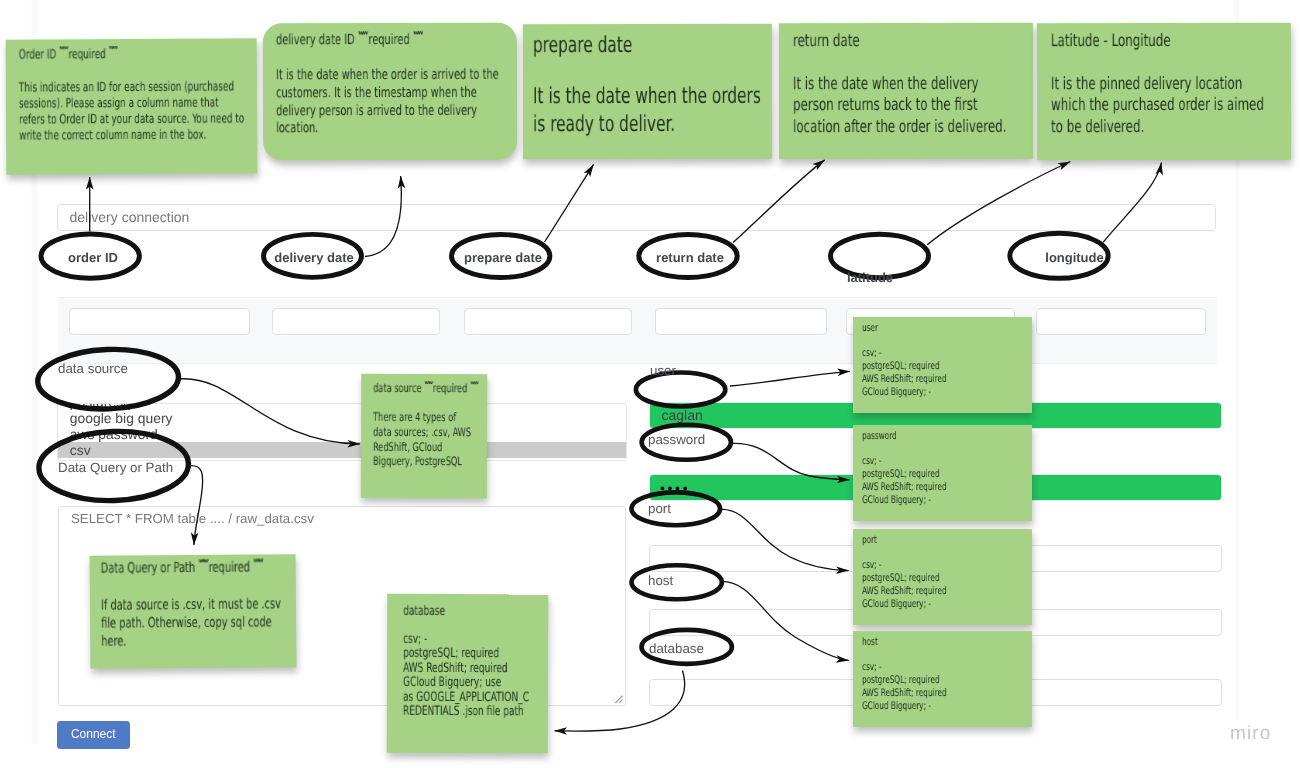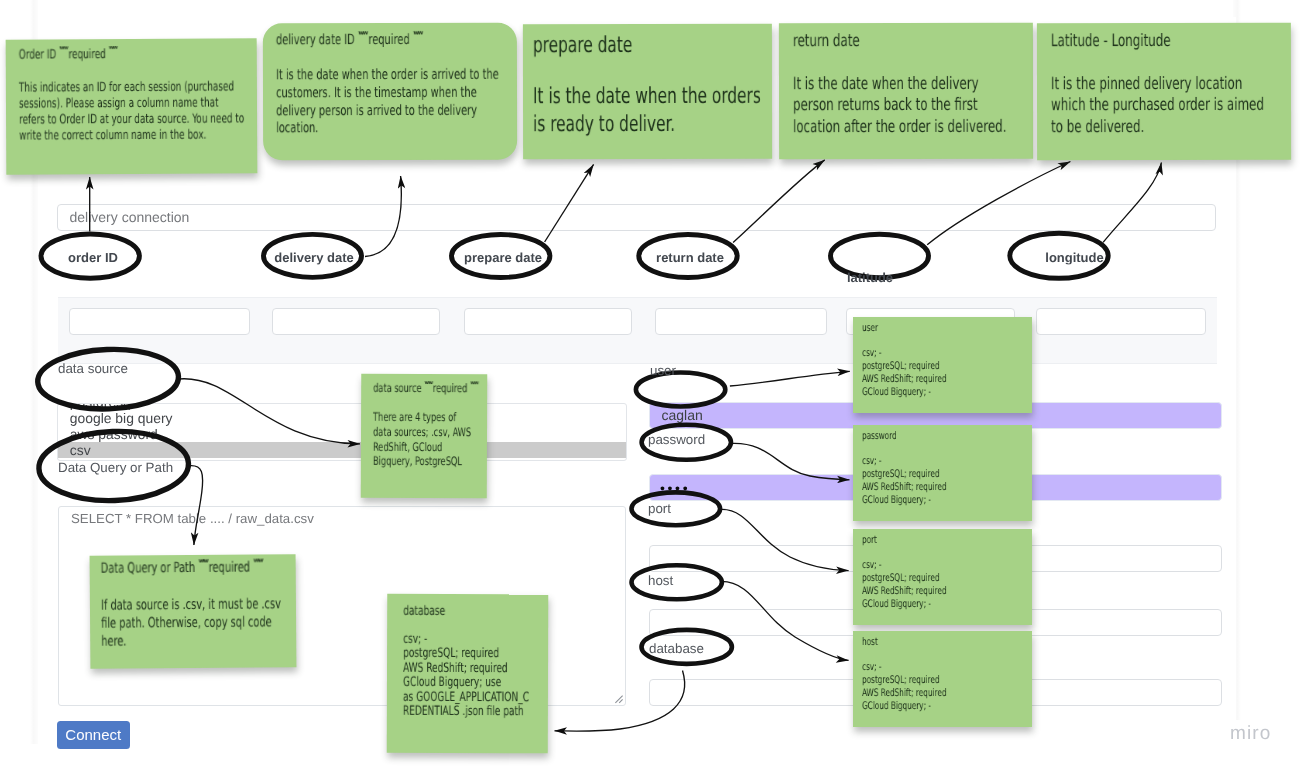--- a/index.html
+++ b/index.html
@@ -20,21 +20,21 @@
   #form-card{position:absolute;left:52px;top:17px;width:1184px;height:744px;
              background:#ffffff;}
   #card-title{position:absolute;left:4.9px;top:24.1px;font-size:14.2px;font-weight:bold;
               color:#3a6b3e;line-height:16px;transform:scaleX(0.923);transform-origin:0 50%;}
 
   .tinput{position:absolute;box-sizing:border-box;background:#fff;
           border:1px solid #dcdfe3;border-radius:4px;height:26.5px;
           font-size:14px;color:#3c4043;padding:0 11.5px;line-height:24.5px;
           font-family:"Liberation Sans",sans-serif;white-space:nowrap;overflow:hidden;}
   .tinput.ph{color:#76787c;}
-  .tinput.autofill{background:#c4b5fd;border-color:#e3e8f2;color:#3c4043;}
+  .tinput.autofill{background:#22c55e;border-color:#e3e8f2;color:#3c4043;}
   .tinput.pwd{font-size:14px;letter-spacing:2.7px;color:#0b0b0b;padding-left:9.9px;
               line-height:26px;}
 
   #grey-band{position:absolute;left:5.6px;top:279.8px;width:1159.5px;height:65px;
              background:#f7f8fa;border-top:1px solid #edeff2;border-bottom:1px solid #edeff2;}
 
   
   #select-box{position:absolute;left:5.2px;top:386px;width:570px;height:57.5px;
               box-sizing:border-box;border:1px solid #e2e5e9;border-radius:3px;
               background:#fff;overflow:hidden;}
@@ -46,21 +46,21 @@
   
   #textarea-box{position:absolute;left:6.2px;top:488.5px;width:568px;height:200px;
                 box-sizing:border-box;border:1px solid #dfe3e7;border-radius:3px;
                 background:#fff;}
   #textarea-ph{position:absolute;left:11.5px;top:4.5px;font-size:13.25px;color:#76787c;
                line-height:16px;}
   #ta-resize{position:absolute;right:1.5px;bottom:0.5px;width:10px;height:10px;}
 
   #connect-btn{position:absolute;left:5.2px;top:704.1px;width:72.5px;height:27.5px;
                background:#4e7ac6;border:none;border-radius:3.5px;color:#fdfdff;
-               font-size:15px;font-family:"Liberation Sans",sans-serif;
+               font-size:12px;font-family:"Liberation Sans",sans-serif;
                cursor:pointer;line-height:27.5px;text-align:center;padding:0;}
 
   
   #miro{position:absolute;left:1229.5px;top:723.5px;font-size:19px;color:#c3c6cc;
         letter-spacing:1.1px;line-height:19px;}
 
   
   .note{position:absolute;background:#a6d286;color:#1b2f18;
         font-family:"DejaVu Sans Condensed","DejaVu Sans",sans-serif;
         box-shadow:1px 5px 7px rgba(40,45,40,0.30);overflow:hidden;

